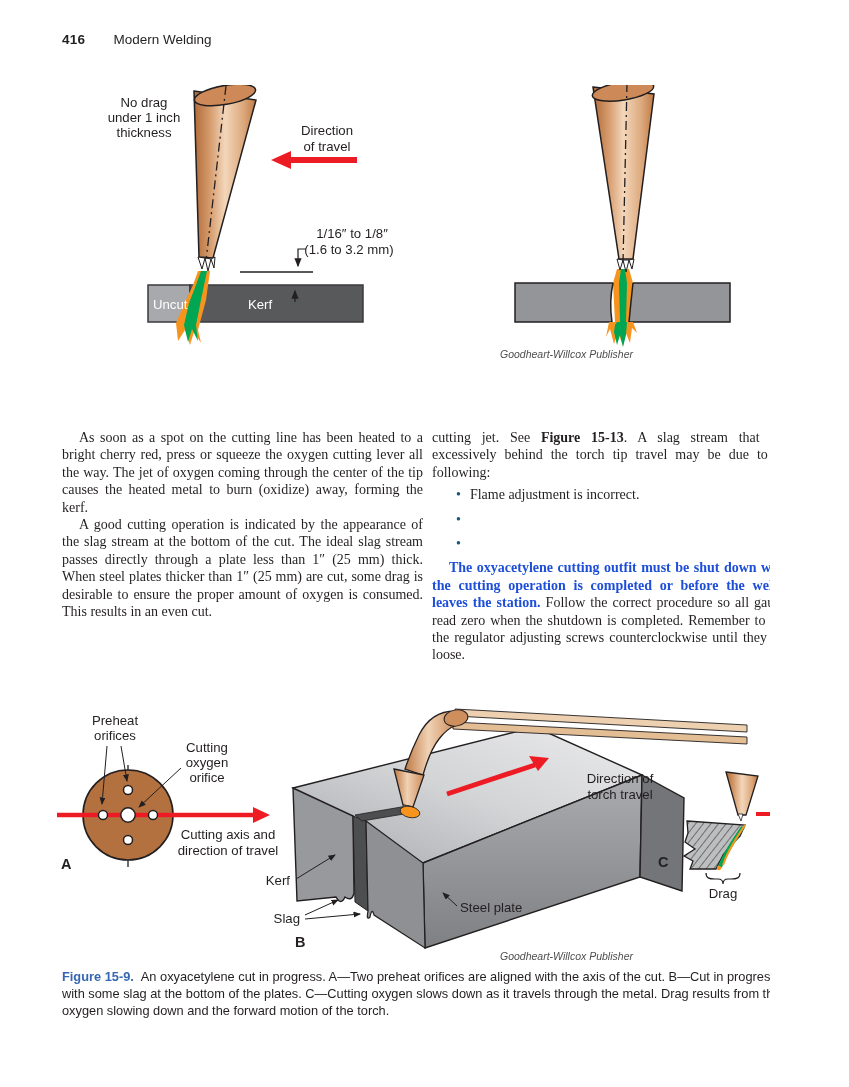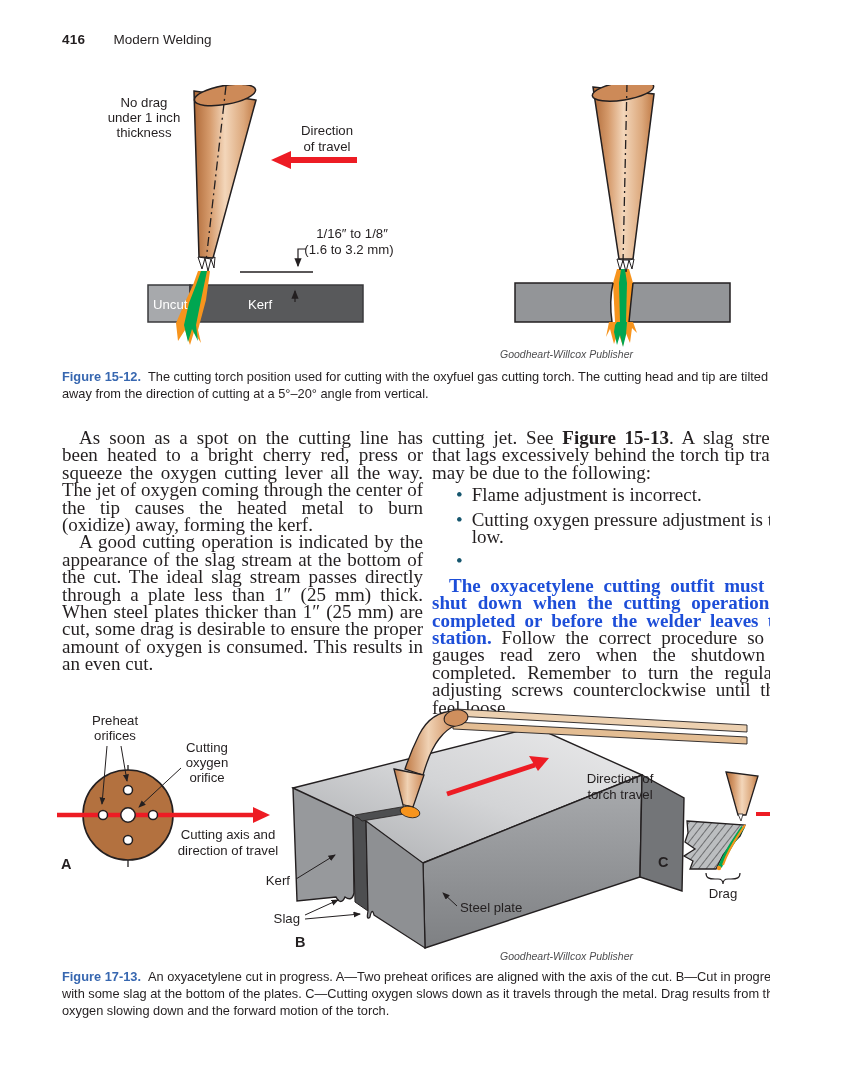--- a/index.html
+++ b/index.html
@@ -11,21 +11,21 @@
   #header{left:62px;top:32px;font-size:13.5px;}
   #header .pgnum{font-weight:bold;margin-right:28px;letter-spacing:.3px;}
 
   
   .caption{font-size:12.8px;line-height:17px;color:#231f20;}
   .caption .cap-label{font-weight:bold;color:#3767b0;margin-right:7px;}
   .credit{font-size:10.5px;font-style:italic;color:#4d4d4f;}
 
   
   .col{width:361px;font-family:"Liberation Serif","DejaVu Serif",serif;
-       font-size:19px;line-height:17.4px;text-align:justify;}
+       font-size:14px;line-height:17.4px;text-align:justify;}
   .col p{margin:0;text-indent:17px;}
   .col p.noindent{text-indent:0;}
   .term{font-weight:bold;font-style:italic;}
   .figref{font-weight:bold;margin-top:36px;}
   .warn{color:#1d4ed8;font-weight:bold;}
   .bullets{margin:5px 0 4px 0;padding:0;}
   .bullet-row{display:flex;margin:0 0 7px 0;padding-left:24px;text-align:left;}
   .bullet-dot{color:#16566e;margin-right:9px;line-height:17.4px;}
 
   
@@ -126,39 +126,35 @@
       <g fill="#ffffff" stroke="#231f20" stroke-width="1">
         <polygon points="560,174 563,185 566,175"></polygon>
         <polygon points="566,175 569,187 572,175"></polygon>
         <polygon points="572,175 575,184 577,174"></polygon>
       </g>
     </g>
   </svg>
 
   <div class="abs credit" style="left:500px;top:348px;width:280px;">Goodheart-Willcox Publisher</div>
 
-  <div class="abs caption" style="left:62px;top:368px;width:730px;">
-    <span class="cap-label">Figure 15-12.</span><span>The cutting torch position used for cutting with the oxyfuel gas cutting torch. The cutting head and tip are tilted away from the direction of cutting at a 5°–20° angle from vertical.</span>
-  </div>
 
   <div class="abs col" style="left:62px;top:429px;">
     <p><span>As soon as a spot on the cutting line has been heated to a bright cherry red, press or squeeze the oxygen cutting lever all the way. The jet of oxygen coming through the center of the tip causes the heated metal to burn (oxidize) away, forming the kerf.</span></p>
     <p><span>A good cutting operation is indicated by the appearance of the slag stream at the bottom of the cut. The ideal slag stream passes directly through a plate less than 1″ (25 mm) thick. When steel plates thicker than 1″ (25 mm) are cut, some drag is desirable to ensure the proper amount of oxygen is consumed. This results in an even cut.</span></p>
   </div>
 
   <div class="abs col" style="left:432px;top:429px;">
     <p class="noindent"><span>cutting jet. See </span><span class="figref">Figure 15-13</span><span>. A slag stream that lags excessively behind the torch tip travel may be due to the following:</span></p>
     <div class="bullets">
       <div class="bullet-row">
         <span class="bullet-dot">•</span>
         <span>Flame adjustment is incorrect.</span>
       </div>
       <div class="bullet-row">
         <span class="bullet-dot">•</span>
-        <span>Cutting oxygen pressure adjustment is too low.</span>
       </div>
       <div class="bullet-row">
         <span class="bullet-dot">•</span>
       </div>
     </div>
     <p><span class="warn">The oxyacetylene cutting outfit must be shut down when the cutting operation is completed or before the welder leaves the station.</span><span> Follow the correct procedure so all gauges read zero when the shutdown is completed. Remember to turn the regulator adjusting screws counterclockwise until they feel loose.</span></p>
   </div>
 
   <svg class="abs" style="left:57px;top:695px;" width="735" height="265" viewBox="0 0 735 265">
     <defs>
@@ -275,17 +271,17 @@
       </g>
       <path d="M649,178 C649,183 652,184 658,184 L661,184 C665,184 666,186 666,189 C666,186 667,184 671,184 L674,184 C680,184 683,183 683,178" fill="none" stroke="#231f20" stroke-width="1.2"></path>
       <text x="666" y="203" text-anchor="middle">Drag</text>
       <text x="601" y="172" class="partletter">C</text>
     </g>
   </svg>
 
   <div class="abs credit" style="left:500px;top:950px;width:280px;">Goodheart-Willcox Publisher</div>
 
   <div class="abs caption" style="left:62px;top:968px;width:732px;">
-    <span class="cap-label">Figure 17-13.</span><span>An oxyacetylene cut in progress. A—Two preheat orifices are aligned with the axis of the cut. B—Cut in progress with some slag at the bottom of the plates. C—Cutting oxygen slows down as it travels through the metal. Drag results from the oxygen slowing down and the forward motion of the torch.</span>
+    <span class="cap-label">Figure 15-9.</span><span>An oxyacetylene cut in progress. A—Two preheat orifices are aligned with the axis of the cut. B—Cut in progress with some slag at the bottom of the plates. C—Cutting oxygen slows down as it travels through the metal. Drag results from the oxygen slowing down and the forward motion of the torch.</span>
   </div>
 
 
 </div>
 
 </body></html>

